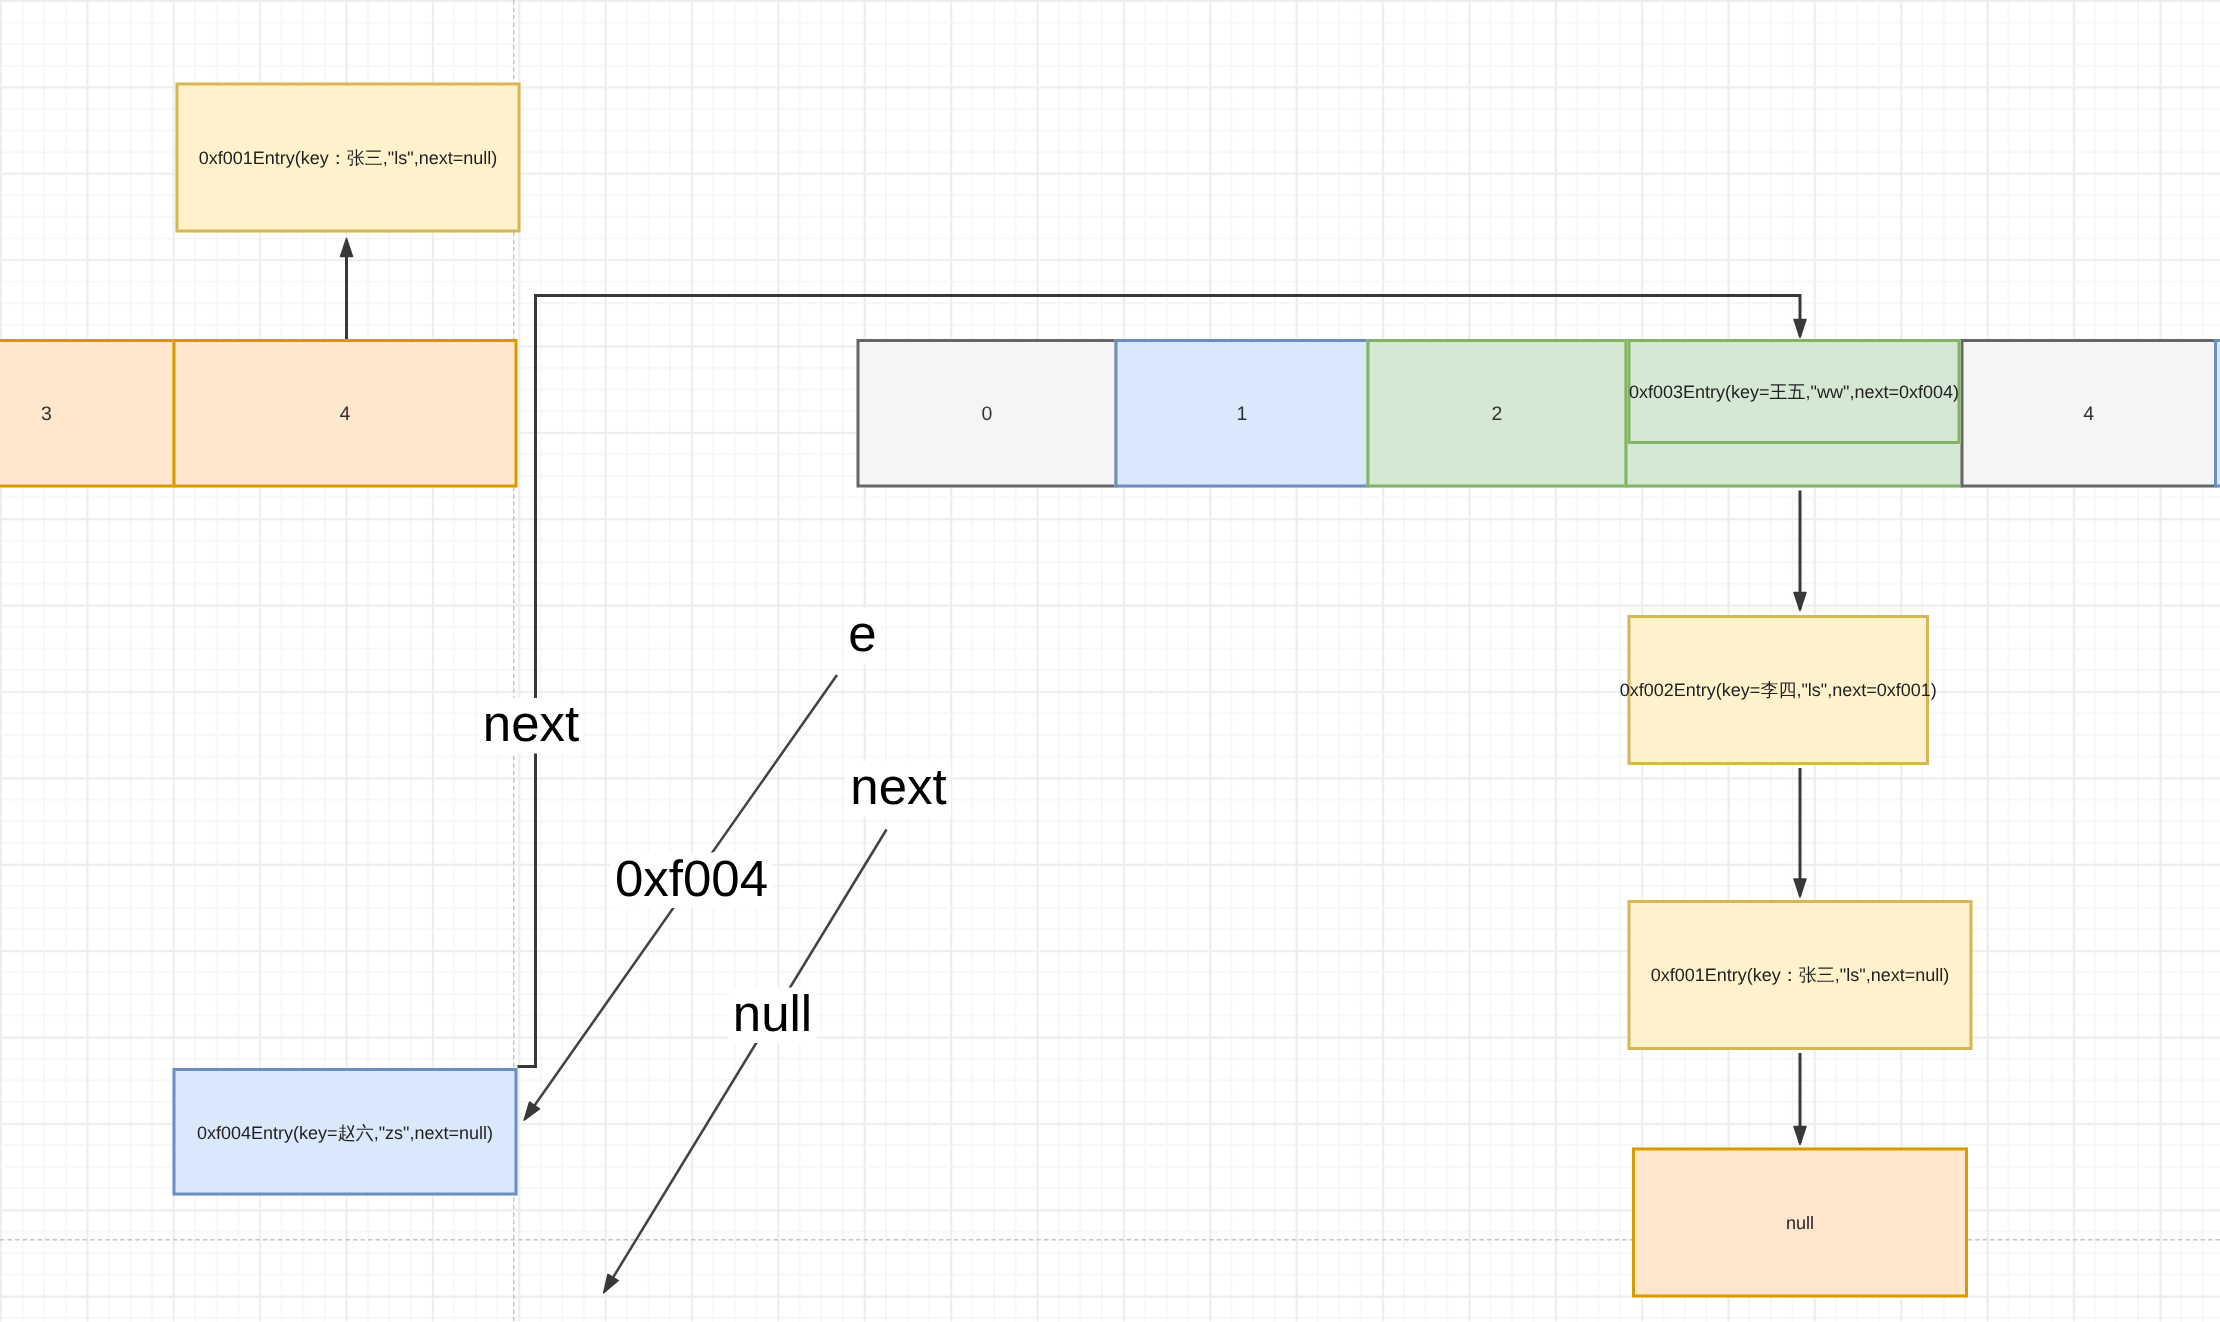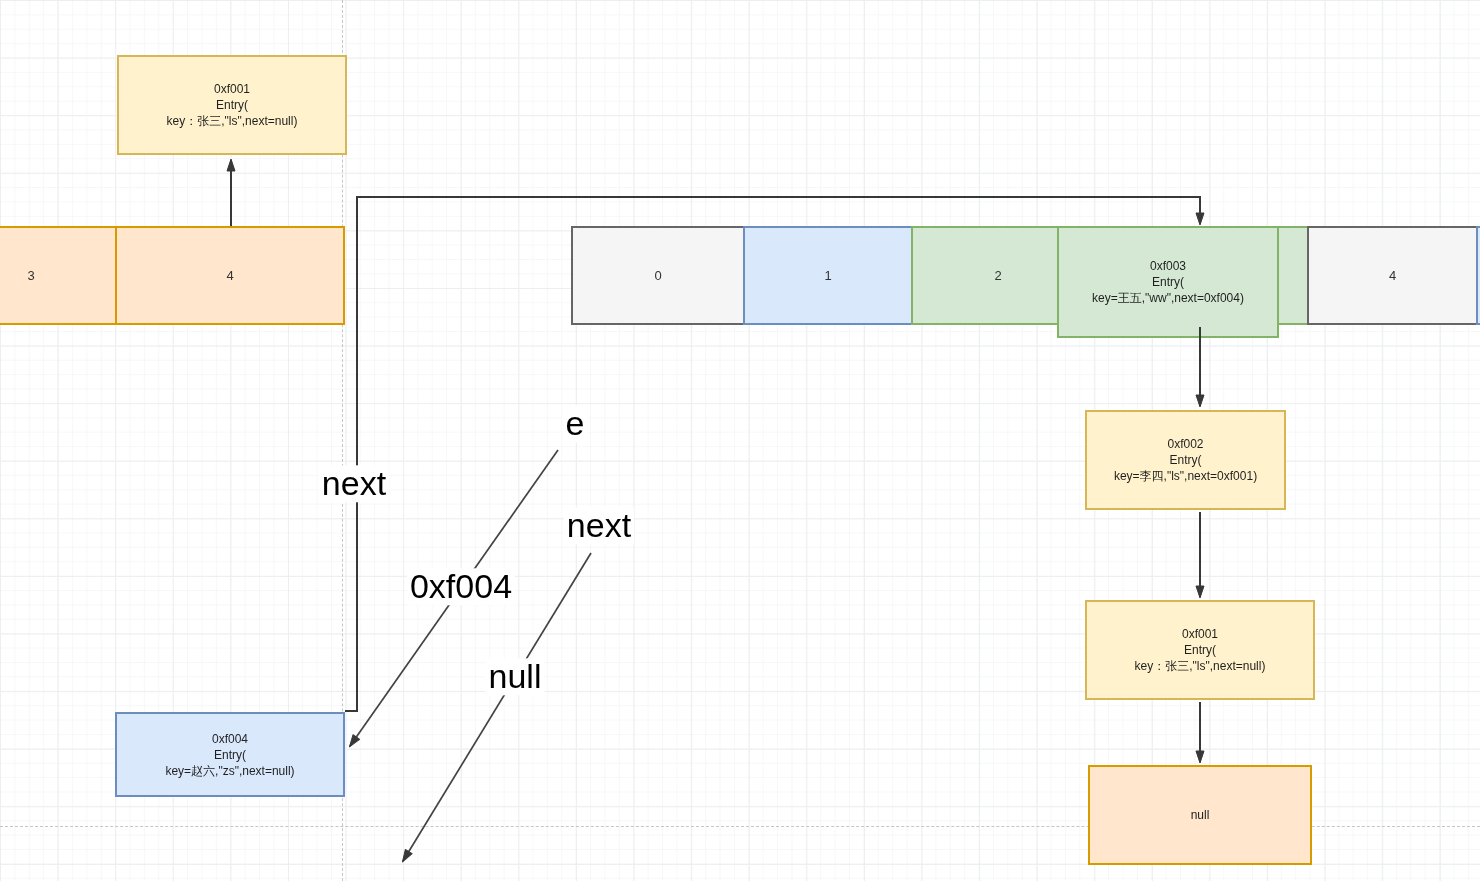--- a/index.html
+++ b/index.html
@@ -17,21 +17,21 @@
   #canvas{position:relative;width:1480px;height:881px;}
 
   .dash{position:absolute;z-index:0;}
   .dash.v{left:342px;top:0;height:881px;width:0;border-left:1px dashed #c6c6c6;}
   .dash.h{left:0;top:826px;width:1480px;height:0;border-top:1px dashed #c6c6c6;}
 
   #arrows{position:absolute;left:0;top:0;z-index:3;pointer-events:none;}
 
   .node{
     position:absolute;z-index:2;box-sizing:border-box;border:2px solid #000;
-    display:flex;flex-direction:column;align-items:center;justify-content:center;
+    display:flex;flex-direction:row;align-items:center;justify-content:center;
     font-size:12px;line-height:16px;color:#1f1f1f;text-align:center;white-space:nowrap;
   }
   .cell{
     position:absolute;z-index:1;box-sizing:border-box;border:2px solid #000;
     display:flex;align-items:center;justify-content:center;
     font-size:13px;color:#333;
   }
   .yellow{background:#fff2cc;border-color:#d6b656;}
   .orange{background:#ffe6cc;border-color:#d79b00;}
   .green{background:#d5e8d4;border-color:#82b366;}
@@ -76,21 +76,21 @@
   <div class="cell orange" style="left:-55px;top:226px;width:172px;height:99px">3</div>
   <div class="cell orange" style="left:115px;top:226px;width:230px;height:99px">4</div>
 
   <div class="cell gray" style="left:571px;top:226px;width:174px;height:99px">0</div>
   <div class="cell blue" style="left:743px;top:226px;width:170px;height:99px">1</div>
   <div class="cell green" style="left:911px;top:226px;width:174px;height:99px">2</div>
   <div class="cell green" style="left:1083px;top:226px;width:226px;height:99px"></div>
   <div class="cell gray" style="left:1307px;top:226px;width:171px;height:99px">4</div>
   <div class="cell blue" style="left:1476px;top:226px;width:20px;height:99px"></div>
 
-  <div class="node green" style="left:1057px;top:226px;width:222px;height:112px;z-index:2">
+  <div class="node green" style="left:1085px;top:226px;width:222px;height:70px;z-index:2">
     <div>0xf003</div>
     <div>Entry(</div>
     <div>key=王五,"ww",next=0xf004)</div>
   </div>
 
   <div class="node yellow" style="left:1085px;top:410px;width:201px;height:100px">
     <div>0xf002</div>
     <div>Entry(</div>
     <div>key=李四,"ls",next=0xf001)</div>
   </div>

